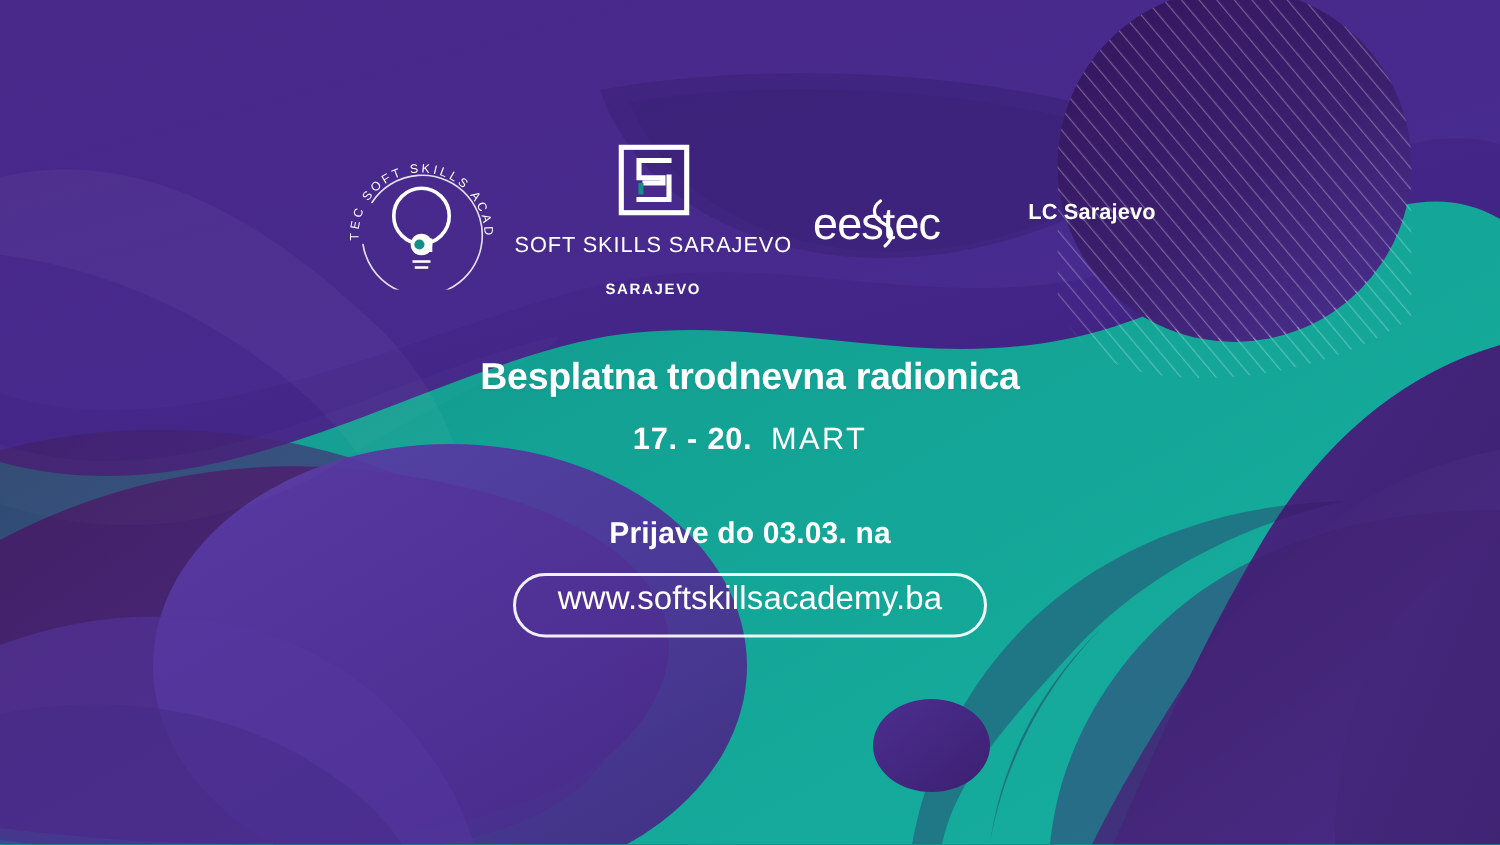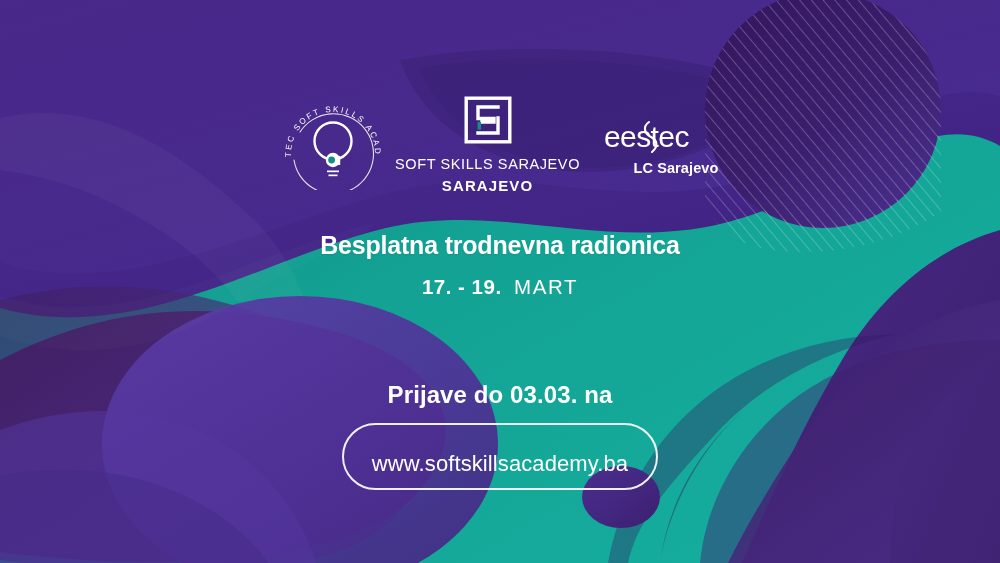--- a/index.html
+++ b/index.html
@@ -37,24 +37,24 @@
     width:100%;
   }
   .logo-seal { width:102px; height:92px; position:relative; margin-right:24px; }
   .logo-ssa  { width:160px; display:flex; flex-direction:column; align-items:center; margin-right:26px; }
   .logo-ssa-mark { width:48px; height:48px; margin-bottom:13px; }
   .ssa-line1 {
     color:#ffffff; font-size:14.5px; letter-spacing:0.6px;
     font-weight:400; line-height:1; white-space:nowrap;
   }
   .ssa-line2 {
-    color:#ffffff; font-size:15px; letter-spacing:1.1px;
-    font-weight:700; line-height:1; margin-top:6px; white-space:nowrap;
-  }
-  .logo-eestec { display:flex; flex-direction:column; align-items:center; padding-top:6px; }
+    color:#ffffff; font-size:10px; letter-spacing:1.1px;
+    font-weight:700; line-height:1; margin-top:17px; white-space:nowrap;
+  }
+  .logo-eestec { display:flex; flex-direction:row; align-items:flex-start; padding-top:6px; }
   .eestec-mark { width:104px; height:38px; }
   .eestec-sub {
     color:#ffffff; font-size:14.5px; font-weight:700;
     letter-spacing:0.1px; margin-top:4px; line-height:1; white-space:nowrap;padding-left:40px;
   }
 
   
   .headline {
     margin-top:36px;
     text-align:center;
@@ -72,31 +72,31 @@
     color:#ffffff;
     font-size:20.5px;
     letter-spacing:0.5px;
     white-space:pre;
   }
   .dateline .d-num { font-weight:700; }
   .dateline .d-mon { font-weight:400; letter-spacing:1.6px; }
 
   
   .cta-text {
-    margin-top:82px;
+    margin-top:40px;
     color:#ffffff;
-    font-size:24px;
+    font-size:20px;
     font-weight:700;
     letter-spacing:0.1px;
   }
   .cta-pill {
     margin-top:14px;
     border:2px solid rgba(255,255,255,0.92);
     border-radius:40px;
-    padding:26px 28px 11px;
+    padding:2px 28px 11px;
     color:#ffffff;
     font-size:22px;
     font-weight:400;
     letter-spacing:0.1px;
     background:transparent;
   }
 </style>
 </head>
 <body>
 
@@ -290,19 +290,19 @@
           <path d="M45 3 C38 8 41 15 47 18 C53 21 55 27 48 33" fill="none" stroke="#ffffff" stroke-width="2.1" stroke-linecap="round"></path>
         </svg>
         <div class="eestec-sub">LC Sarajevo</div>
       </div>
     </div>
 
     <h1 class="headline">
       <span class="l1">Besplatna trodnevna radionica</span>
     </h1>
 
-    <div class="dateline"><span class="d-num">17. - 19.</span><span>&nbsp;&nbsp;</span><span class="d-mon">MART</span></div>
+    <div class="dateline"><span class="d-num">17. - 20.</span><span>&nbsp;&nbsp;</span><span class="d-mon">MART</span></div>
 
     <div class="cta-text">Prijave do 03.03. na</div>
     <div class="cta-pill">www.softskillsacademy.ba</div>
 
   </div>
 </div>
 
 </body></html>

